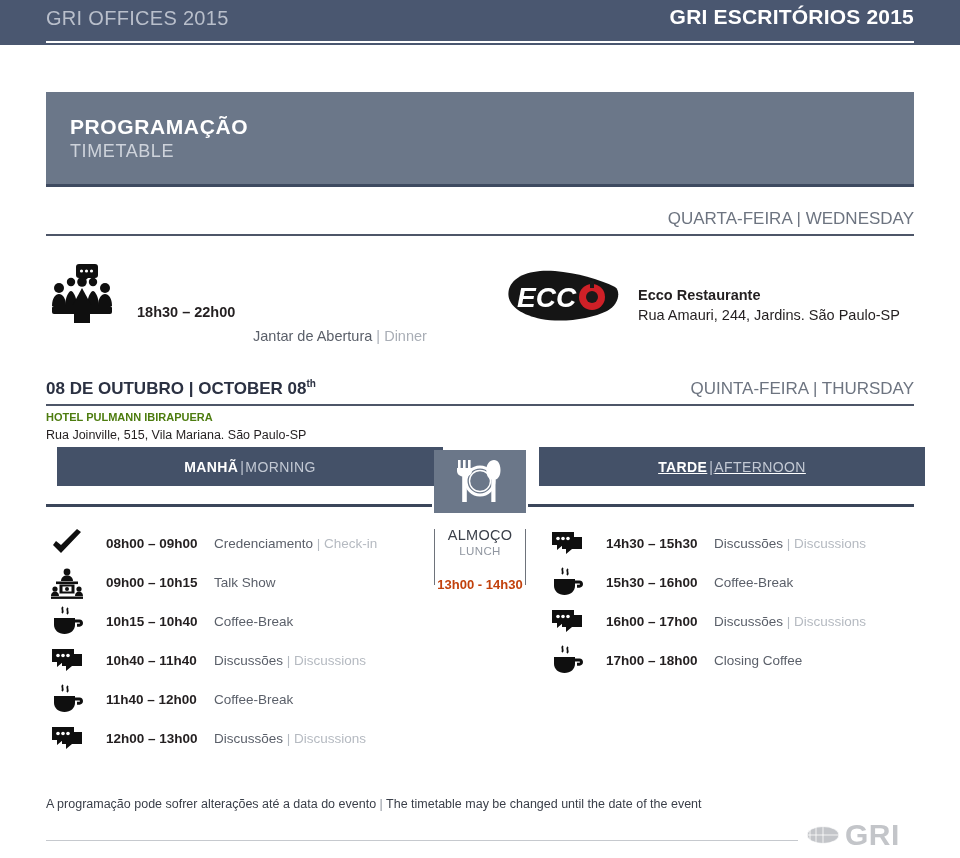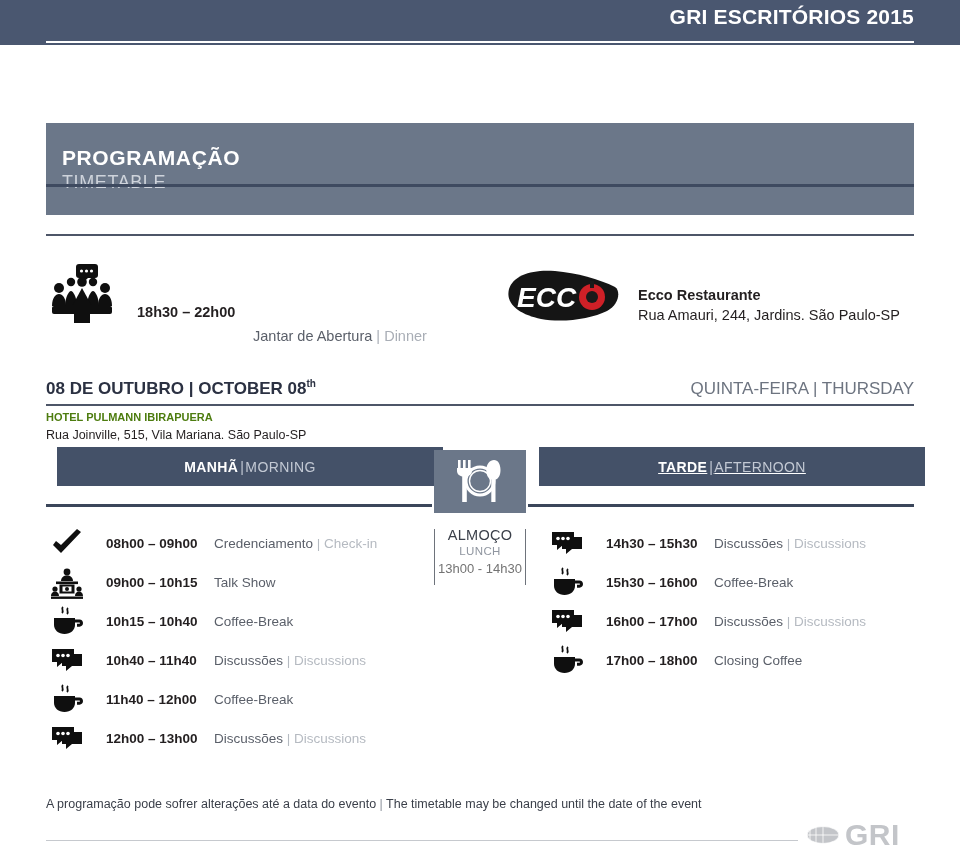--- a/index.html
+++ b/index.html
@@ -53,22 +53,21 @@
     background: #ffffff;
   }
 
   
   .title-banner {
     position: absolute;
     left: 46px; top: 92px;
     width: 868px; height: 92px;
     background: #6b7789;
     box-sizing: border-box;
-    padding: 22px 0 0 16px;
-    margin-top: 31px;
+    padding: 22px 0 0 24px;
   }
   .title-banner .t1 {
     font-size: 21px;
     font-weight: bold;
     color: #ffffff;
     letter-spacing: .6px;
     line-height: 1.25;
   }
   .title-banner .t2 {
     font-size: 18px;
@@ -275,24 +274,25 @@
     line-height: 1.15;
   }
   .lunch-block .lb-en {
     font-size: 11.5px;
     color: #9096a0;
     letter-spacing: .4px;
     line-height: 1.35;
   }
   .lunch-block .lb-time {
     font-size: 13px;
-    font-weight: normal;
-    color: #737373;
+    font-weight: bold;
+    color: #c2410c;
     letter-spacing: 0;
     line-height: 1.5;
+    margin-top: 16px;
   }
 
   
   .footer-note {
     position: absolute;
     left: 46px; top: 797px;
     font-size: 12.5px;
     color: #3a3f49;
     white-space: nowrap;
   }
@@ -317,32 +317,38 @@
     letter-spacing: .5px;
     line-height: 1;
     margin-left: 5px;
   }
 </style>
 </head>
 <body>
 
 <div class="top-header">
   <div class="hdr-inner">
+    <div class="hdr-left">GRI OFFICES 2015</div>
     <div class="hdr-right">GRI ESCRITÓRIOS 2015</div>
   </div>
 </div>
 <div class="hdr-rule"></div>
 
 <div class="title-banner">
   <div class="t1">PROGRAMAÇÃO</div>
   <div class="t2">TIMETABLE</div>
 </div>
 <div class="banner-shadow"></div>
 
 <div class="day-head" style="top:208px;">
+  <div class="dh-right">
+    <span>QUARTA-FEIRA</span>
+    <span>|</span>
+    <span>WEDNESDAY</span>
+  </div>
 </div>
 <div class="day-rule" style="top:234px;"></div>
 
 <div class="dinner-icon">
   <svg viewBox="0 0 64 64" width="64" height="64" aria-hidden="true">
     <g fill="#0f0f0f">
       <rect x="26" y="2" width="22" height="14" rx="3"></rect>
       <polygon points="30,15 30,23 38,16"></polygon>
       <circle cx="31.5" cy="9" r="1.6" fill="#ffffff"></circle>
       <circle cx="36.5" cy="9" r="1.6" fill="#ffffff"></circle>

